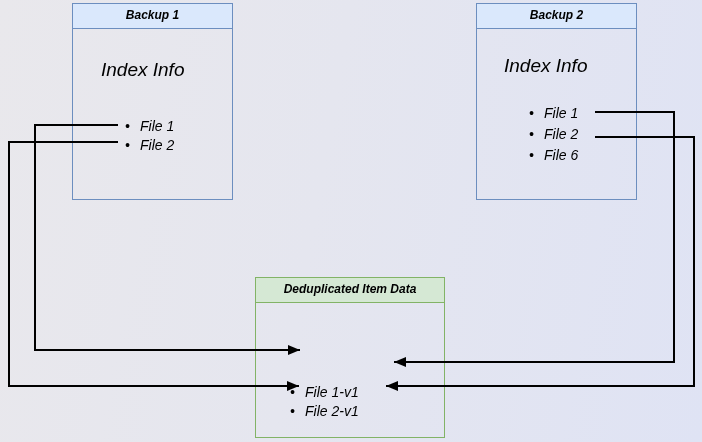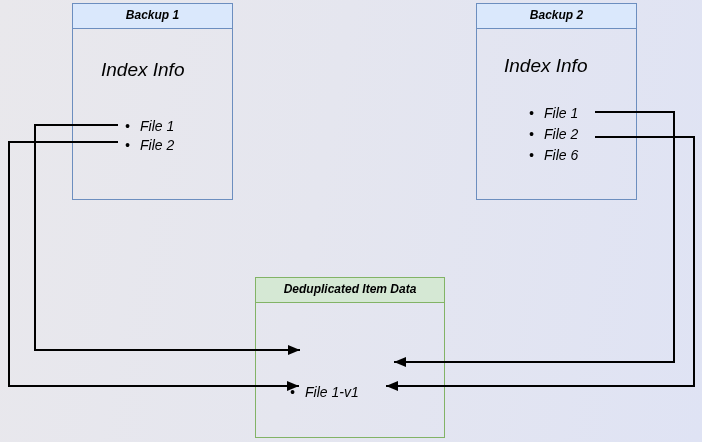--- a/index.html
+++ b/index.html
@@ -110,20 +110,21 @@
       <li>File 1</li>
       <li>File 2</li>
       <li>File 6</li>
     </ul>
   </div>
 
   <div class="node green" id="dedup">
     <div class="node-header">Deduplicated Item Data</div>
     <ul class="file-list lh19">
       <li>File 1-v1</li>
+      <li>File 2-v1</li>
     </ul>
   </div>
 
   <svg class="connectors" viewBox="0 0 702 442" xmlns="http://www.w3.org/2000/svg">
     <defs>
       <marker id="arrow" markerUnits="userSpaceOnUse" markerWidth="13" markerHeight="11" refX="12" refY="5" orient="auto">
         <path d="M0,0 L12,5 L0,10 z" fill="#000000"></path>
       </marker>
     </defs>
     <polyline points="118,125 35,125 35,350 300,350" marker-end="url(#arrow)"></polyline>

